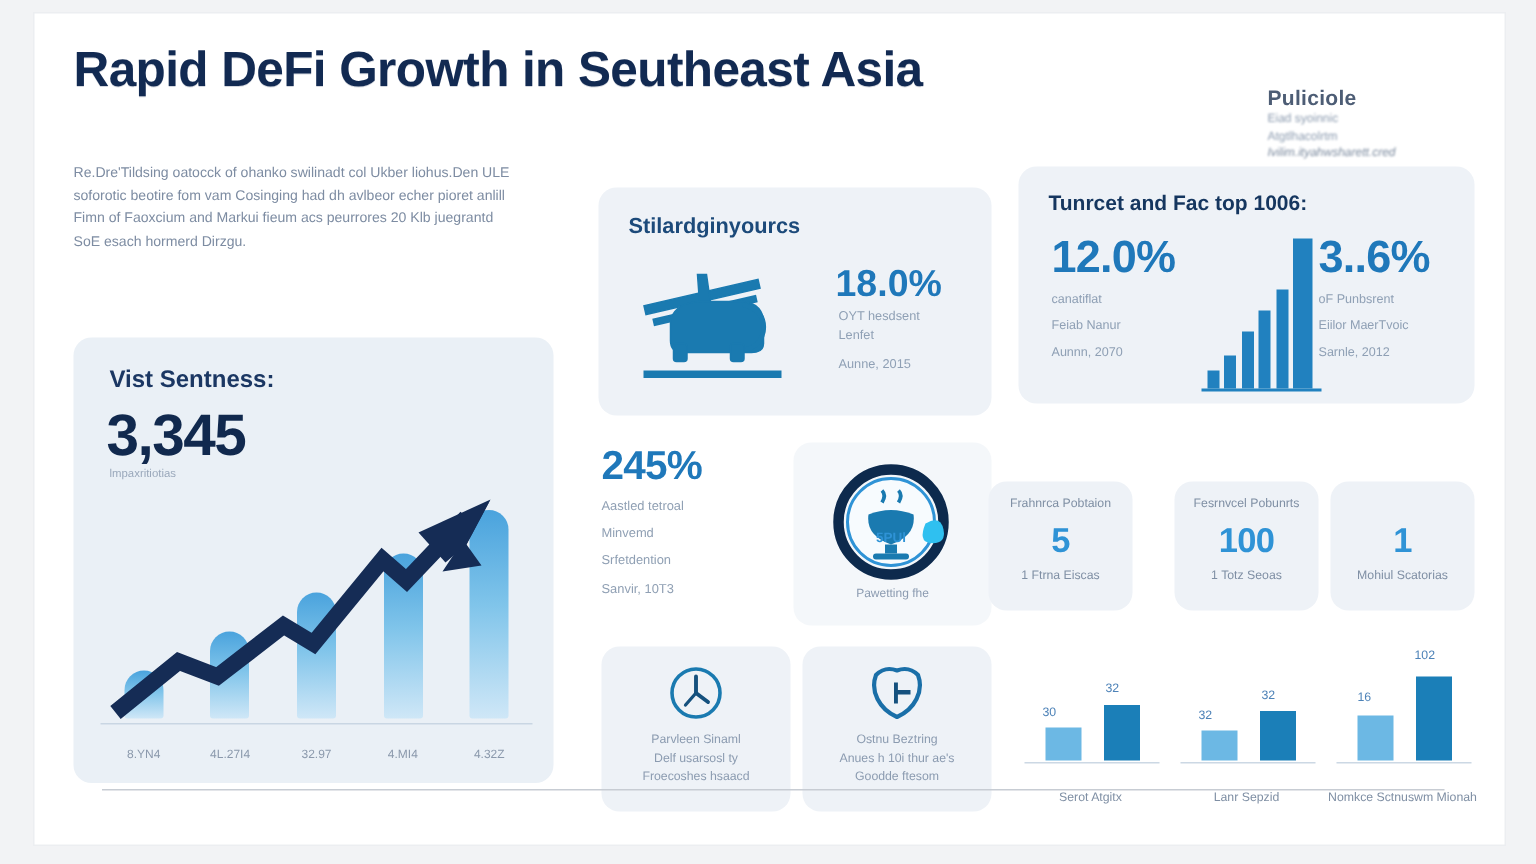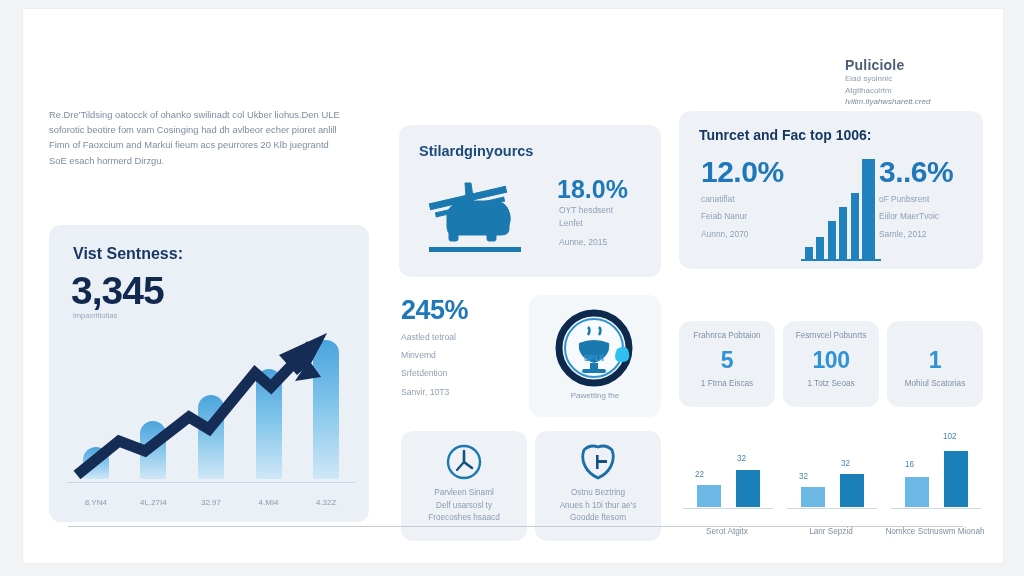--- a/index.html
+++ b/index.html
@@ -107,21 +107,21 @@
   #right-top .pr { position:absolute; left: 200px; top: 44px; }
   .statpct { font-size: 30px; font-weight: 700; color:#1f78ba; letter-spacing:-.5px; }
   .statlines { font-size: 8.4px; color:#8fa0b5; line-height: 1.5; margin-top: 4px; filter: blur(.45px); }
   .statdate { font-size: 8.4px; color:#8fa0b5; margin-top: 7px; filter: blur(.45px); }
   #right-top .minibars { position:absolute; left: 126px; top: 48px; width: 70px; height: 100px; display:flex; align-items:flex-end; justify-content:space-between; }
   #right-top .minibars i { display:block; width: 8px; background:#2181bf; }
   #right-top .mbaxis { position:absolute; left: 122px; top: 148px; width: 80px; height: 2px; background:#2181bf; }
 
   
   .scard { top: 312px; width: 96px; height: 86px; }
-  #scard-1 { left: 656px; }
+  #scard-1 { left: 636px; }
   #scard-2 { left: 760px; }
   #scard-3 { left: 864px; }
   .scard .st { position:absolute; left:6px; top: 10px; width: 84px; text-align:center; font-size: 8.2px; color:#7f8fa4; filter: blur(.45px); }
   .scard .sv { position:absolute; left:0; top: 26px; width: 96px; text-align:center; font-size: 23px; font-weight:700; color:#2f93d6; letter-spacing:-.5px; filter: blur(.3px); }
   .scard .sl { position:absolute; left:4px; top: 58px; width: 88px; text-align:center; font-size: 8.2px; color:#7f8fa4; filter: blur(.45px); }
 
   
   #grp { position:absolute; left: 656px; top: 408px; width: 312px; height: 124px; }
   .grp-item { position:absolute; bottom: 0; width: 96px; height: 124px; }
   #grp-1 { left: 0px; }
@@ -136,20 +136,21 @@
   .grp-axis { position:absolute; left: 4px; bottom: 32px; width: 90px; height: 1px; background:#ccd8e4; }
   .grp-label { position:absolute; left: -6px; bottom: 4px; width: 108px; text-align:center; font-size: 8.2px; color:#7f8fa4; line-height:1.4; filter: blur(.45px); }
 
   .divider { position:absolute; left: 45px; bottom: 36px; width: 895px; height: 1px; background:#c7ccd3; }
 </style>
 </head>
 <body>
 
 <div id="poster">
 
+  <div class="title">Rapid DeFi Growth in Seutheast Asia</div>
 
   <div class="meta-block">
     <div class="meta-h">Puliciole</div>
     <div class="meta-l">Eiad syoinnic</div>
     <div class="meta-l">Atgtlhacolrtm</div>
     <div class="meta-l last">Ivilim.ityahwsharett.cred</div>
   </div>
 
   <div class="intro">Re.Dre'Tildsing oatocck of ohanko swilinadt col Ukber liohus.Den ULE soforotic beotire fom vam Cosinging had dh avlbeor echer pioret anlill Fimn of Faoxcium and Markui fieum acs peurrores 20 Klb juegrantd SoE esach hormerd Dirzgu.</div>
 
@@ -302,21 +303,21 @@
     <div class="sl">Mohiul Scatorias</div>
   </div>
 
   <div id="grp">
     <div class="grp-item" id="grp-1">
       <div class="grp-bars">
         <div class="gb light" style="height:28%"></div>
         <div class="gb dark" style="height:48%"></div>
       </div>
       <div class="grp-vals">
-        <span class="gval" style="left:6px; bottom:62px;">22</span>
+        <span class="gval" style="left:6px; bottom:62px;">30</span>
         <span class="gval" style="left:48px; bottom:78px;">32</span>
       </div>
       <div class="grp-axis"></div>
       <div class="grp-label">Serot Atgitx</div>
     </div>
 
     <div class="grp-item" id="grp-2">
       <div class="grp-bars">
         <div class="gb light" style="height:26%"></div>
         <div class="gb dark" style="height:42%"></div>

